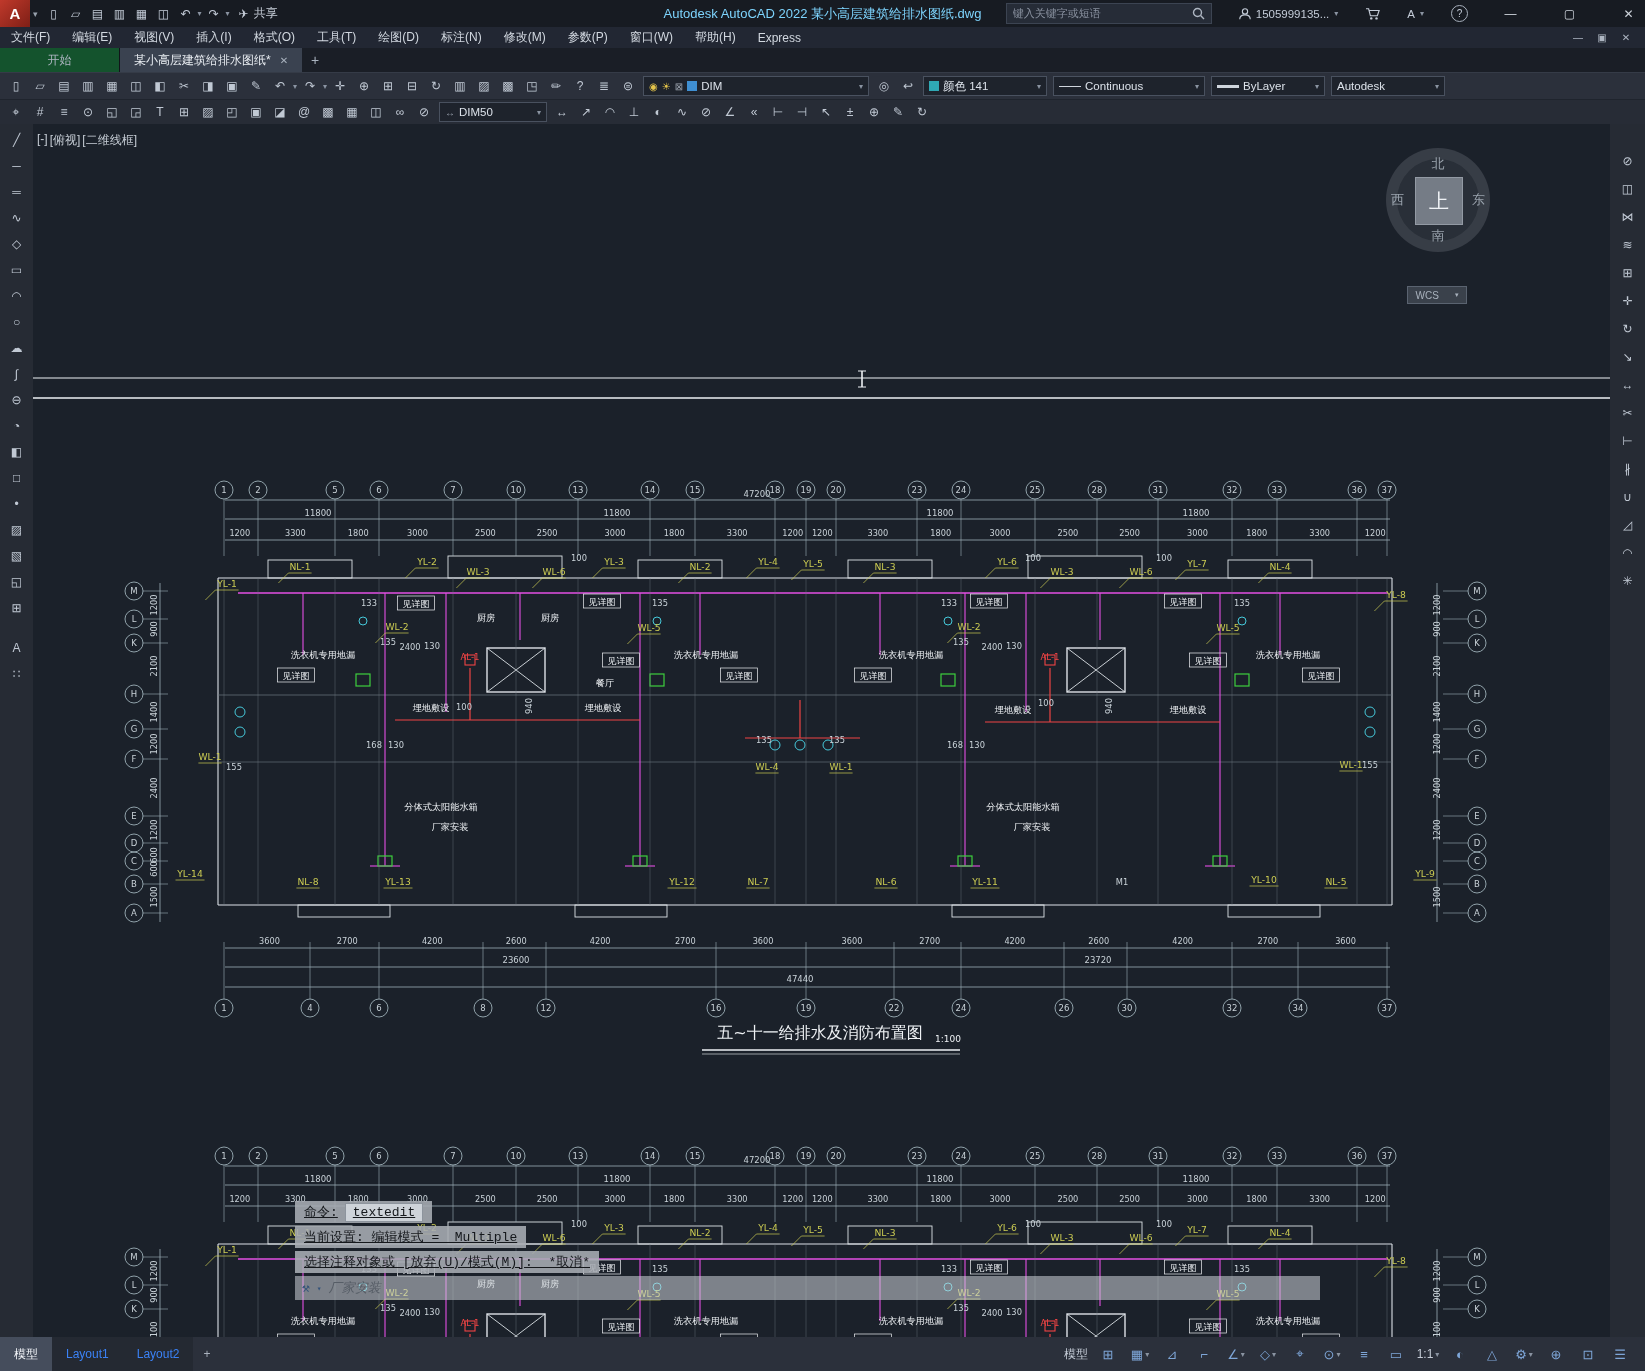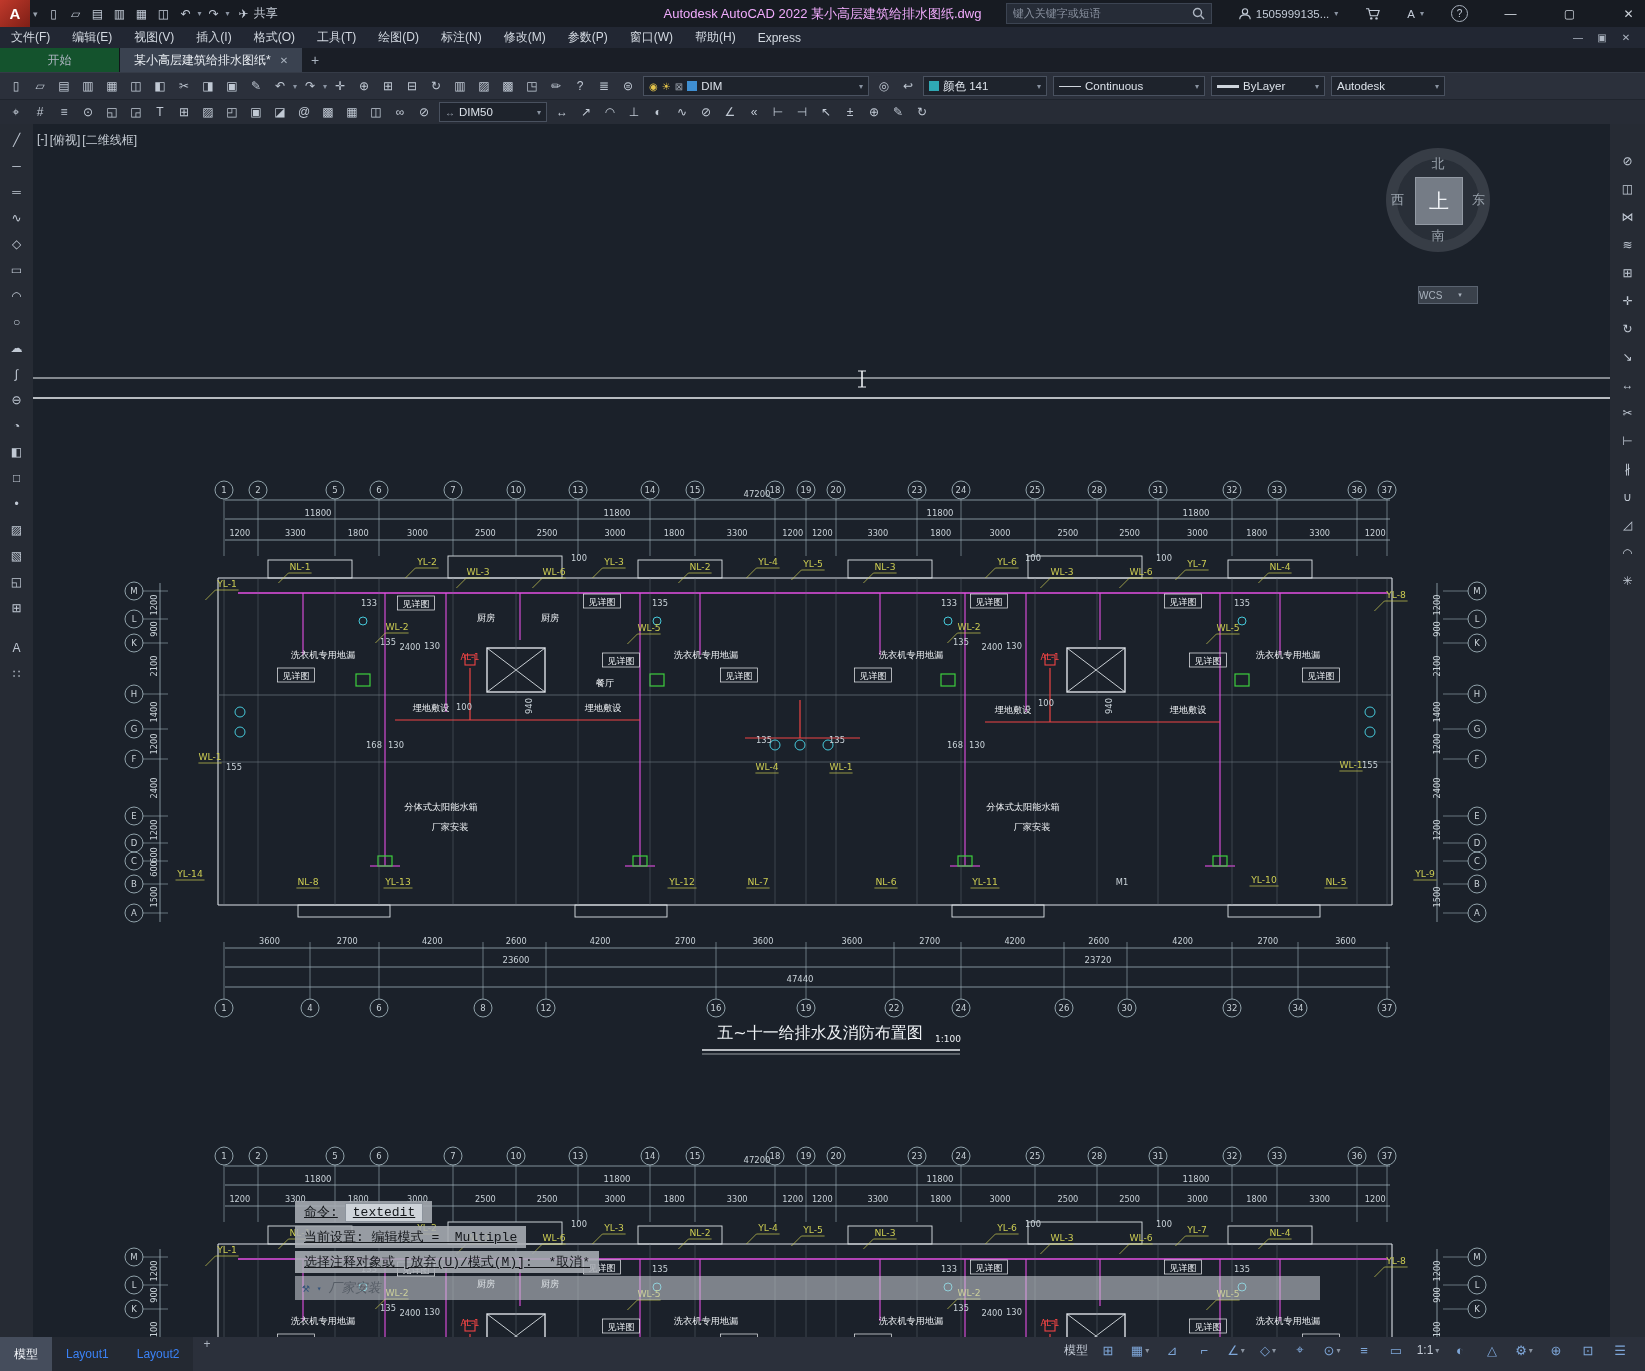--- a/index.html
+++ b/index.html
@@ -4,21 +4,21 @@
 <style>
   html,body{margin:0;padding:0;background:#000;}
   .app{position:relative;width:1645px;height:1371px;background:#10141a;font-family:"Liberation Sans",sans-serif;overflow:hidden;}
   
   .titlebar{position:absolute;left:0;top:0;width:100%;height:27px;background:#171b22;display:flex;align-items:center;color:#c6cdd8;z-index:20;}
   .logo{width:30px;height:27px;display:flex;align-items:center;justify-content:center;background:linear-gradient(135deg,#c0392b,#7e1f16);color:#fff;font-weight:bold;font-size:15px;}
   .logo-caret{color:#98a1ad;font-size:9px;margin:0 5px 0 3px;}
   .ticon{width:22px;height:22px;display:flex;align-items:center;justify-content:center;font-size:12px;color:#c3cbd7;}
   .tcaret{font-size:8px;color:#8a93a1;margin:0 1px;}
   .share-btn{display:flex;align-items:center;gap:5px;font-size:12px;margin-left:8px;color:#c6cdd8;}
-  .tb-title{position:absolute;left:50%;top:0;transform:translateX(-50%);height:27px;display:flex;align-items:center;font-size:13px;color:#f0abfc;white-space:nowrap;}
+  .tb-title{position:absolute;left:50%;top:0;transform:translateX(-50%);height:27px;display:flex;align-items:center;font-size:13px;color:#7dd3fc;white-space:nowrap;}
   .tb-right{position:absolute;right:0;top:0;height:27px;display:flex;align-items:center;gap:26px;}
   .search-box{width:192px;height:19px;background:#262c37;border:1px solid #3c4452;display:flex;align-items:center;padding:0 6px;font-size:11px;color:#8a92a0;gap:6px;}
   .search-box .ph{flex:1;white-space:nowrap;overflow:hidden;}
   .user-area{display:flex;align-items:center;gap:4px;font-size:11.5px;color:#c3cbd7;}
   .mini-svg{display:block;}
   .help-circle{width:15px;height:15px;border-radius:50%;border:1px solid #a7b0bc;color:#c3cbd7;font-size:10px;display:flex;align-items:center;justify-content:center;}
   .win-btn{width:33px;height:27px;display:flex;align-items:center;justify-content:center;font-size:12px;color:#cfd5dd;}
   
   .menubar{position:absolute;top:27px;left:0;width:100%;height:21px;background:#222733;display:flex;align-items:center;font-size:12px;color:#d2d8e0;z-index:19;}
   .menu-item{padding:0 11px;height:100%;display:flex;align-items:center;white-space:nowrap;}
@@ -54,32 +54,32 @@
   .canvas{position:absolute;left:33px;top:124px;width:1577px;height:1213px;background:#1b212a;overflow:hidden;cursor:crosshair;}
   .canvas svg{position:absolute;left:0;top:0;}
   .vp-controls{position:absolute;left:4px;top:8px;font-size:12px;color:#c7ced6;display:flex;gap:2px;z-index:5;}
   .viewcube{position:absolute;right:112px;top:16px;width:120px;height:120px;z-index:4;}
   .vc-ring{position:absolute;left:8px;top:8px;width:104px;height:104px;border-radius:50%;border:11px solid rgba(58,63,72,0.92);background:rgba(84,90,100,0.25);box-sizing:border-box;}
   .vc-face{position:absolute;left:37px;top:37px;width:46px;height:46px;background:#757c86;border:1px solid #939aa4;color:#eef1f5;font-size:20px;display:flex;align-items:center;justify-content:center;}
   .vc-n{position:absolute;left:50%;top:15px;transform:translateX(-50%);font-size:13px;color:#9aa3ad;}
   .vc-s{position:absolute;left:50%;bottom:15px;transform:translateX(-50%);font-size:13px;color:#9aa3ad;}
   .vc-w{position:absolute;left:13px;top:50%;transform:translateY(-50%);font-size:13px;color:#9aa3ad;}
   .vc-e{position:absolute;right:13px;top:50%;transform:translateY(-50%);font-size:13px;color:#9aa3ad;}
-  .wcs-chip{position:absolute;right:132px;top:162px;width:58px;height:16px;background:#3a414b;border:1px solid #5a6370;color:#a9b2bd;font-size:10px;display:flex;align-items:center;justify-content:flex-start;gap:16px;z-index:4;}
+  .wcs-chip{position:absolute;right:143px;top:162px;width:58px;height:16px;background:#3a414b;border:1px solid #5a6370;color:#a9b2bd;font-size:10px;display:flex;align-items:center;justify-content:center;gap:16px;z-index:4;}
   .wcs-chip .caret{font-size:7px;}
   
   .cmd-overlay{position:absolute;left:262px;top:1077px;display:flex;flex-direction:column;align-items:flex-start;gap:3px;z-index:6;font-family:"Liberation Mono",monospace;}
   .cmd-row{display:inline-flex;align-items:center;height:22px;padding:0 9px;background:rgba(168,173,180,0.88);color:#15181c;font-size:13px;white-space:pre;text-decoration:underline;}
   .cmd-chip{background:#ced3d9;border:1px solid #8d949d;padding:0 7px;margin-left:7px;height:17px;display:flex;align-items:center;}
   .cmd-input{width:1025px;height:24px;background:rgba(206,211,217,0.55);display:flex;align-items:center;gap:7px;padding:0 7px;box-sizing:border-box;color:#474d55;}
   .cmd-input .wr{color:#33527a;font-size:13px;}
   .cmd-input .cr{font-size:8px;color:#33527a;}
   .cmd-input .ph{font-style:italic;font-size:13px;color:#565d66;}
   
-  .statusbar{position:absolute;left:0;top:1337px;width:100%;height:34px;background:#2b303b;display:flex;align-items:flex-start;font-size:12px;z-index:20;}
+  .statusbar{position:absolute;left:0;top:1337px;width:100%;height:34px;background:#2b303b;display:flex;align-items:center;font-size:12px;z-index:20;}
   .sb-tabs{display:flex;align-items:center;height:100%;background:#242932;}
   .sb-tab{padding:0 14px;height:100%;display:flex;align-items:center;color:#3b82f6;}
   .sb-tab.active{background:#454d5c;color:#f0f3f7;}
   .sb-add{padding:0 10px;color:#a9b1bd;}
   .sb-right{margin-left:auto;display:flex;align-items:center;gap:2px;padding-right:10px;}
   .sb-icon{min-width:24px;height:26px;display:flex;align-items:center;justify-content:center;color:#7ea6d8;font-size:13px;gap:2px;padding:0 3px;}
   .sb-icon .txt{color:#c3cad5;font-size:12px;}
   .sb-caret{font-size:8px;color:#8a93a1;}
 </style>
 </head>

